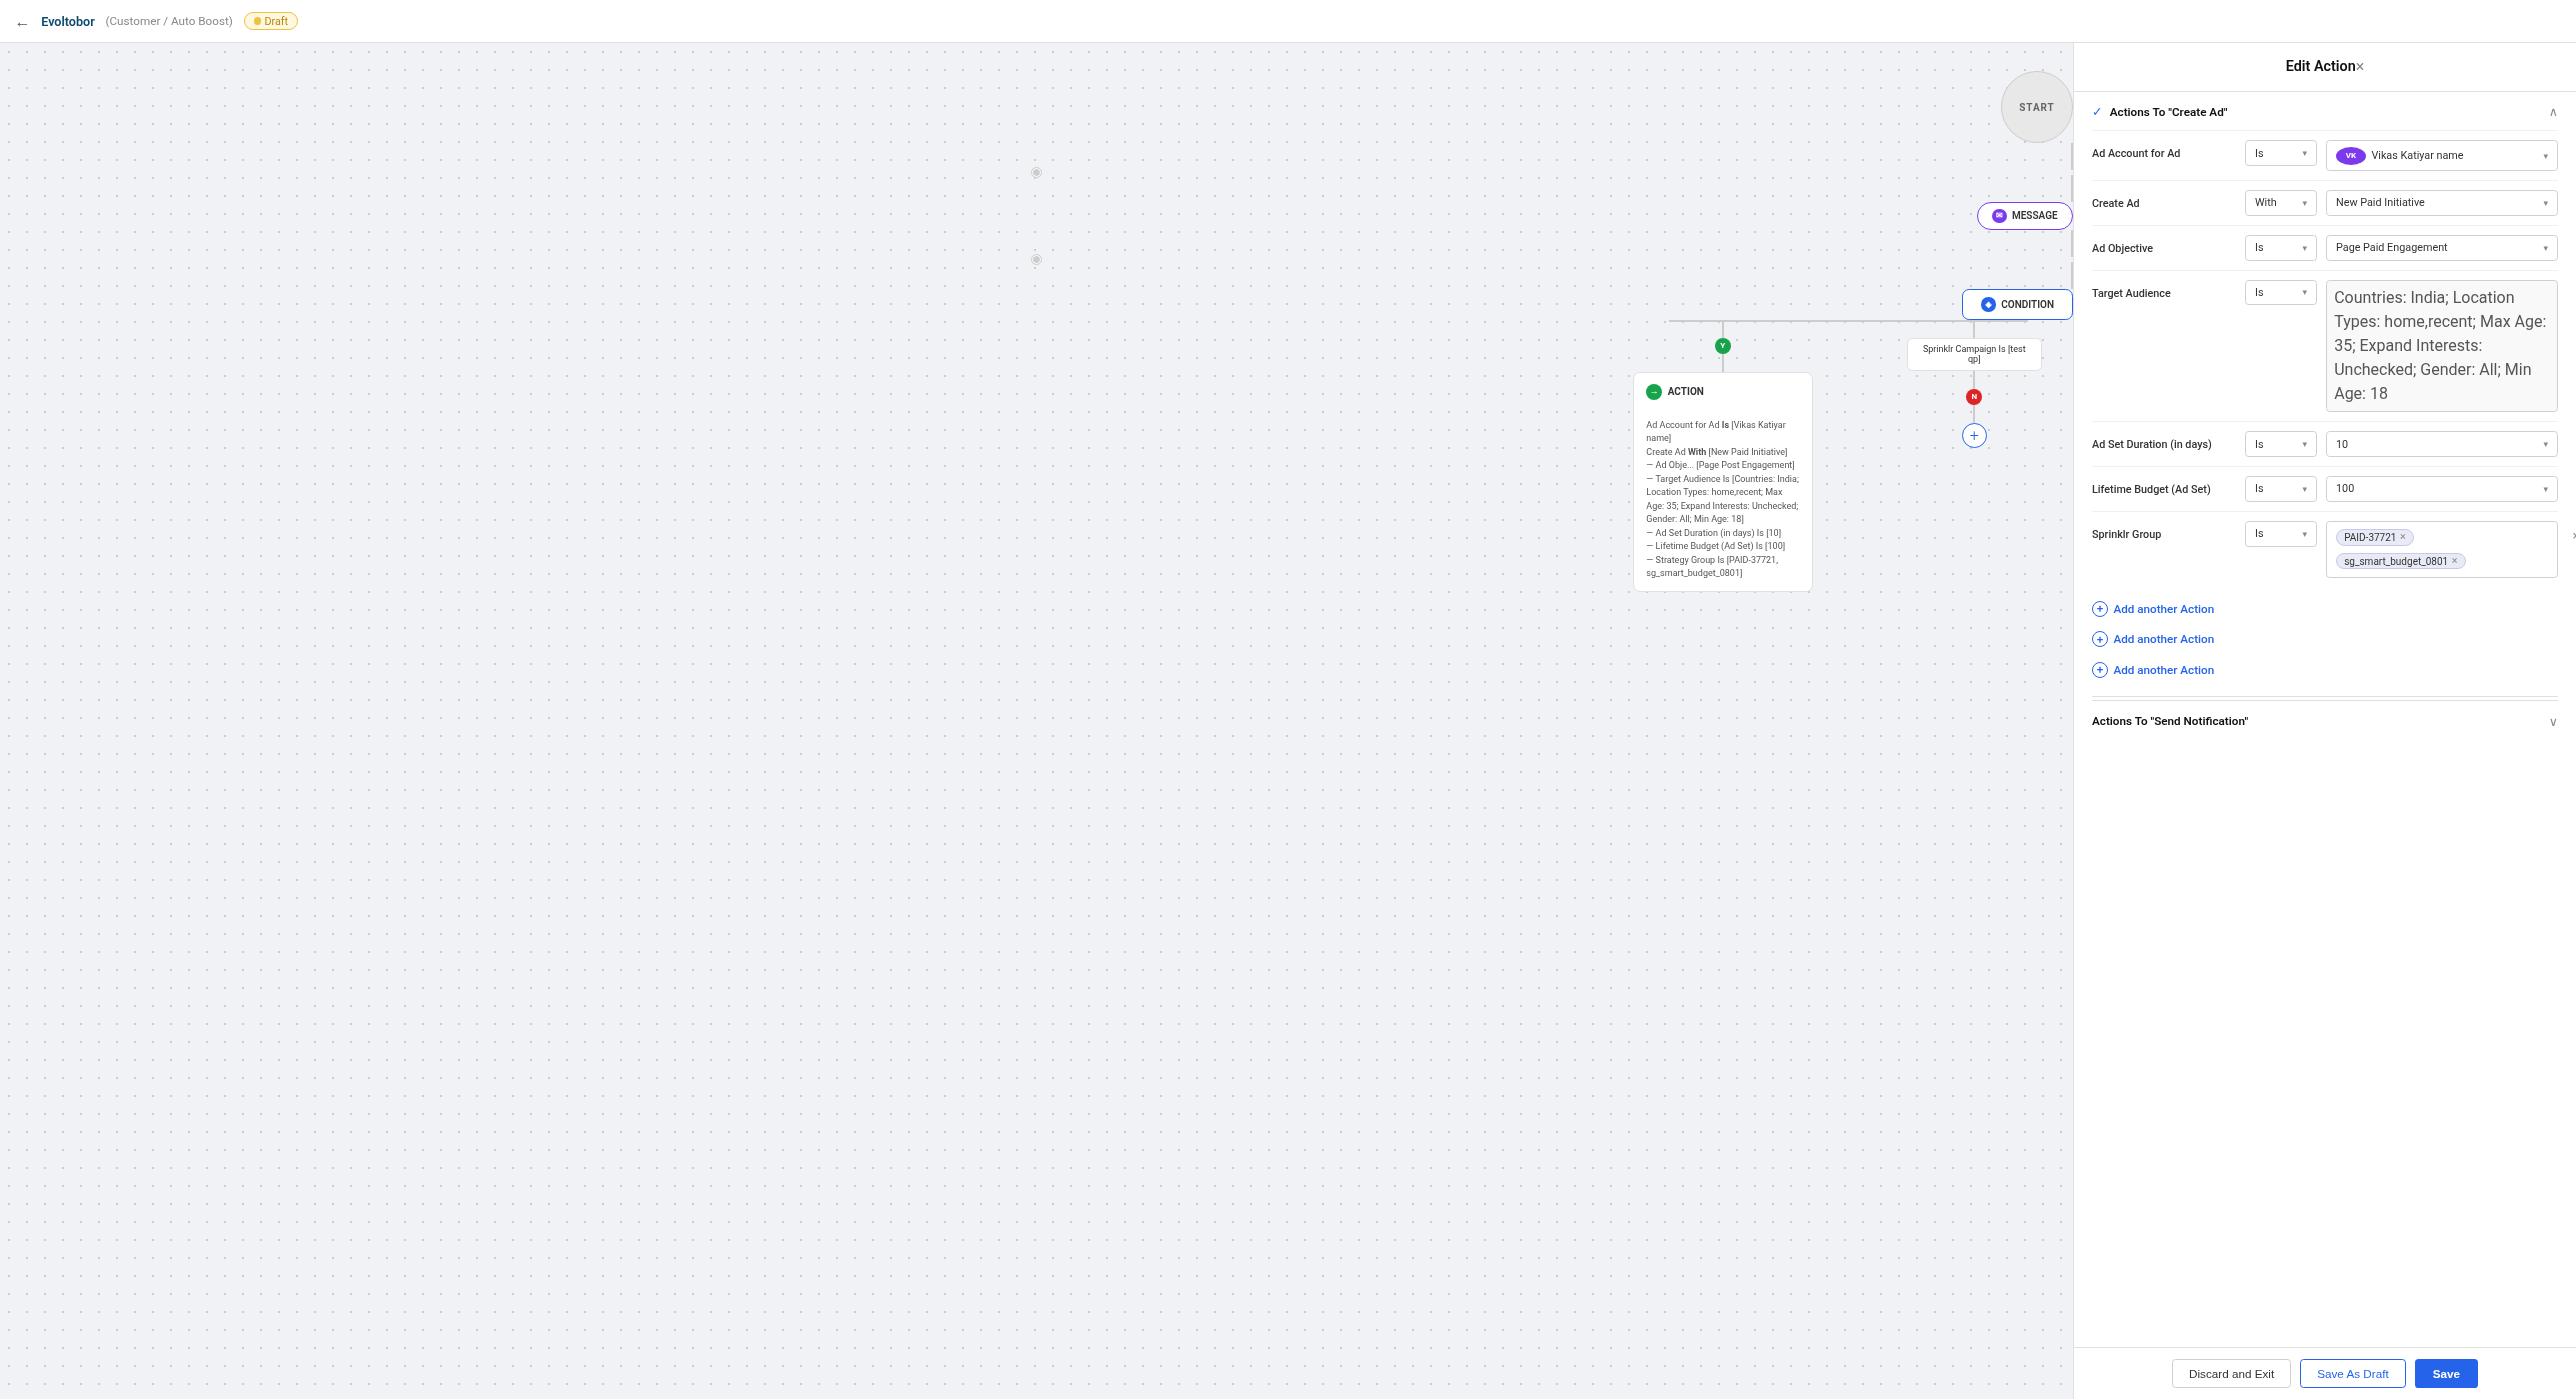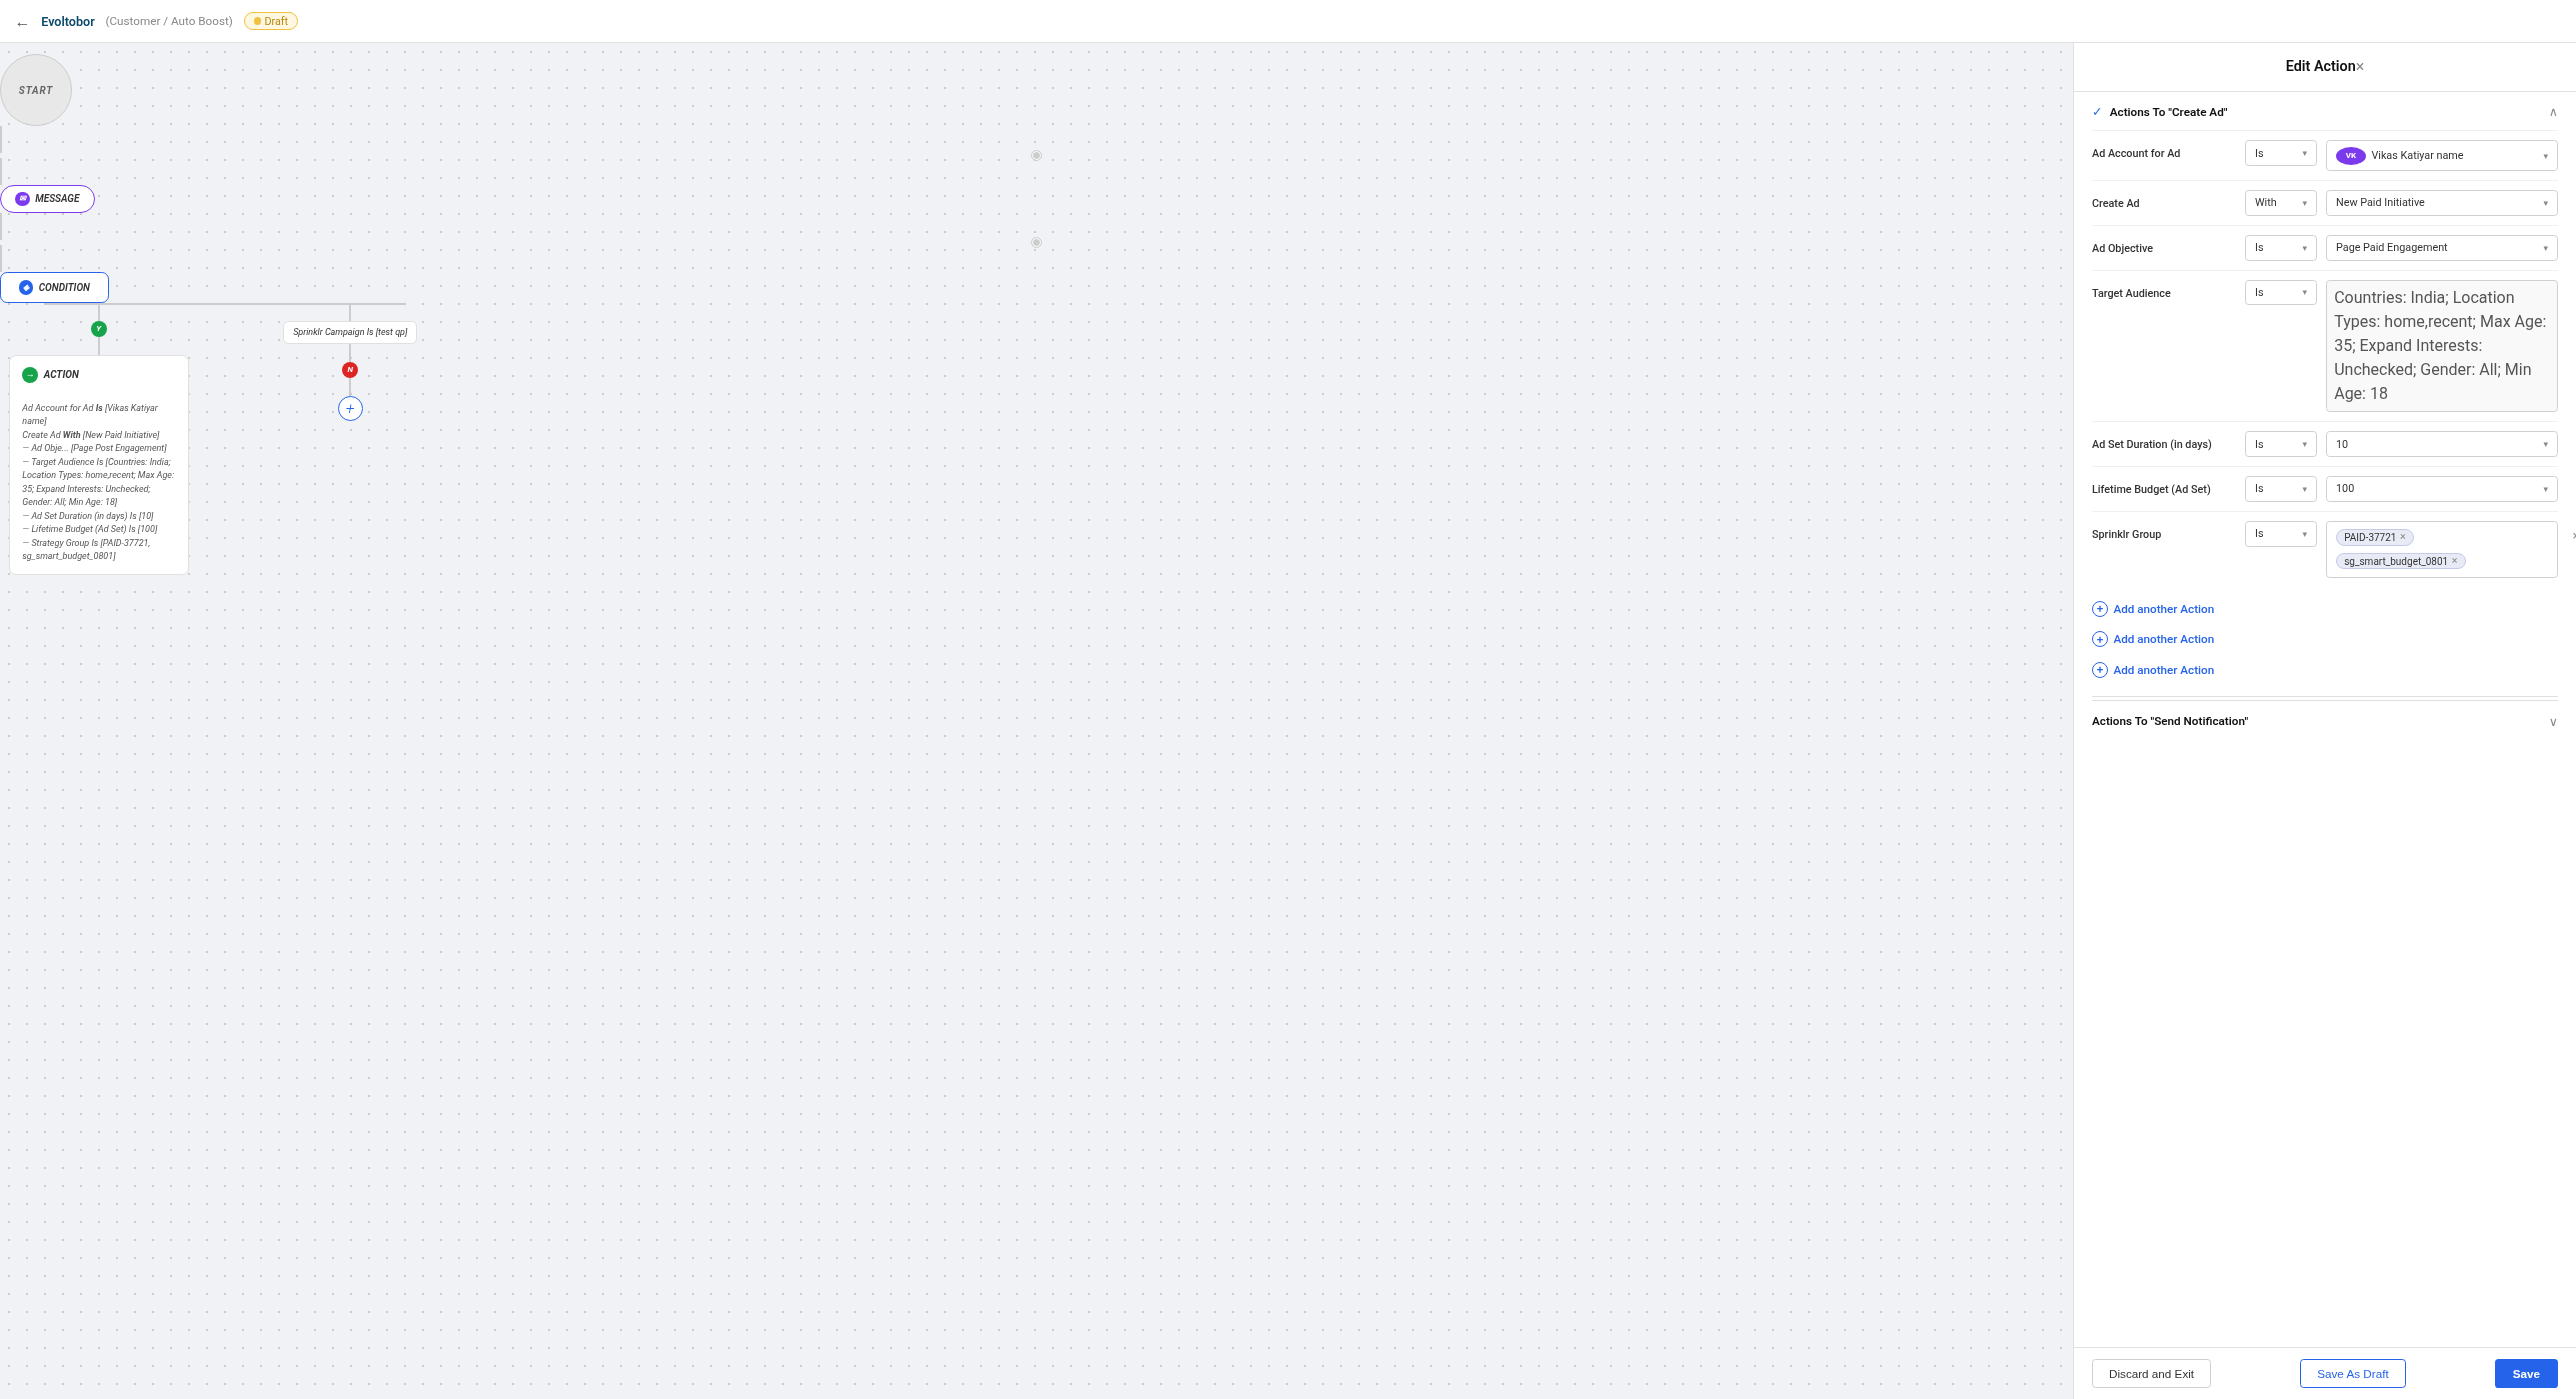--- a/index.html
+++ b/index.html
@@ -34,23 +34,22 @@
       position: relative;
       overflow: hidden;
     }
 
     
     .flow-container {
       position: absolute;
       top: 0; left: 0; right: 0; bottom: 0;
       display: flex;
       flex-direction: column;
-      align-items: flex-start;
-      padding-top: 11px;
-      font-style: italic;
+      align-items: flex-end;
+      padding-top: 28px;
     }
 
     .node-start {
       width: 72px; height: 72px;
       border-radius: 50%;
       background: #e8e8e8;
       border: 1.8px solid #ccc;
       display: flex; align-items: center; justify-content: center;
       font-size: 10px; font-weight: 700; color: #666;
       letter-spacing: 0.9px;
@@ -345,21 +344,21 @@
       height: 0.9px;
       background: #e0e0e0;
       margin: 3.6px 0;
     }
 
     
     .bottom-bar {
       border-top: 0.9px solid #e0e0e0;
       padding: 10.8px 18px;
       display: flex;
-      justify-content: space-between;
+      justify-content: center;
       gap: 9px;
       background: #fff;
     }
 
     .btn-discard {
       padding: 7.2px 16px;
       border: 0.9px solid #d0d0d0;
       border-radius: 3.6px;
       background: #fff;
       font-size: 11.7px;

